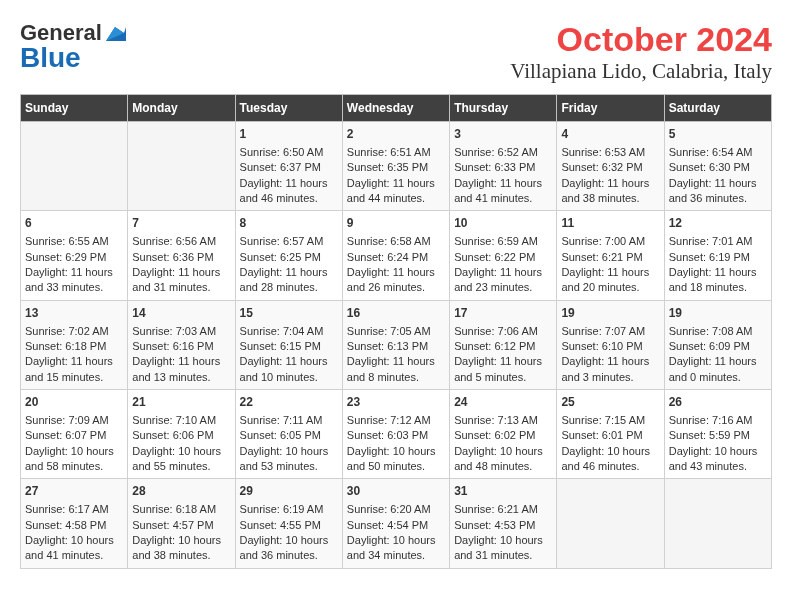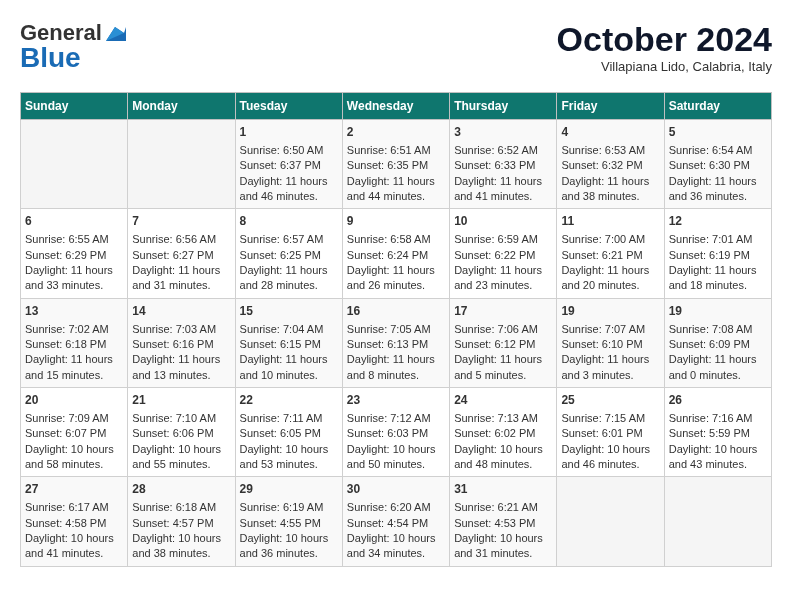--- a/index.html
+++ b/index.html
@@ -7,50 +7,51 @@
       font-family: Arial, sans-serif;
       background: #fff;
       width: 792px;
       min-height: 612px;
       padding: 20px;
     }
     .header {
       display: flex;
       justify-content: space-between;
       align-items: flex-start;
-      margin-bottom: 18px;
+      margin-bottom: 10px;
     }
     .logo {
       display: flex;
       flex-direction: column;
       align-items: flex-start;
     }
     .logo-row {
       display: flex;
       align-items: center;
     }
     .title-section {
       text-align: right;
     }
     .month-title {
       font-size: 34px;
       font-weight: bold;
-      color: #0f172a;
+      color: #ef4444;
     }
     .location {
-      font-size: 13px;
+      font-size: 21px;
       color: #333;
+      font-family: Liberation Serif, serif;
     }
     table {
       width: 100%;
       border-collapse: collapse;
       font-size: 11px;
     }
     thead tr {
-      background-color: #0f766e;
+      background-color: #404040;
       color: white;
     }
     thead th {
       padding: 6px 4px;
       text-align: left;
       font-size: 12px;
       font-weight: bold;
       border: 1px solid #c0c0c0;
     }
     tbody td {
@@ -148,21 +149,21 @@
       <tr>
         <td>
           <span class="day-num">6</span>
           <div>Sunrise: 6:55 AM</div>
           <div>Sunset: 6:29 PM</div>
           <div>Daylight: 11 hours and 33 minutes.</div>
         </td>
         <td>
           <span class="day-num">7</span>
           <div>Sunrise: 6:56 AM</div>
-          <div>Sunset: 6:27 PM</div>
+          <div>Sunset: 6:36 PM</div>
           <div>Daylight: 11 hours and 31 minutes.</div>
         </td>
         <td>
           <span class="day-num">8</span>
           <div>Sunrise: 6:57 AM</div>
           <div>Sunset: 6:25 PM</div>
           <div>Daylight: 11 hours and 28 minutes.</div>
         </td>
         <td>
           <span class="day-num">9</span>

